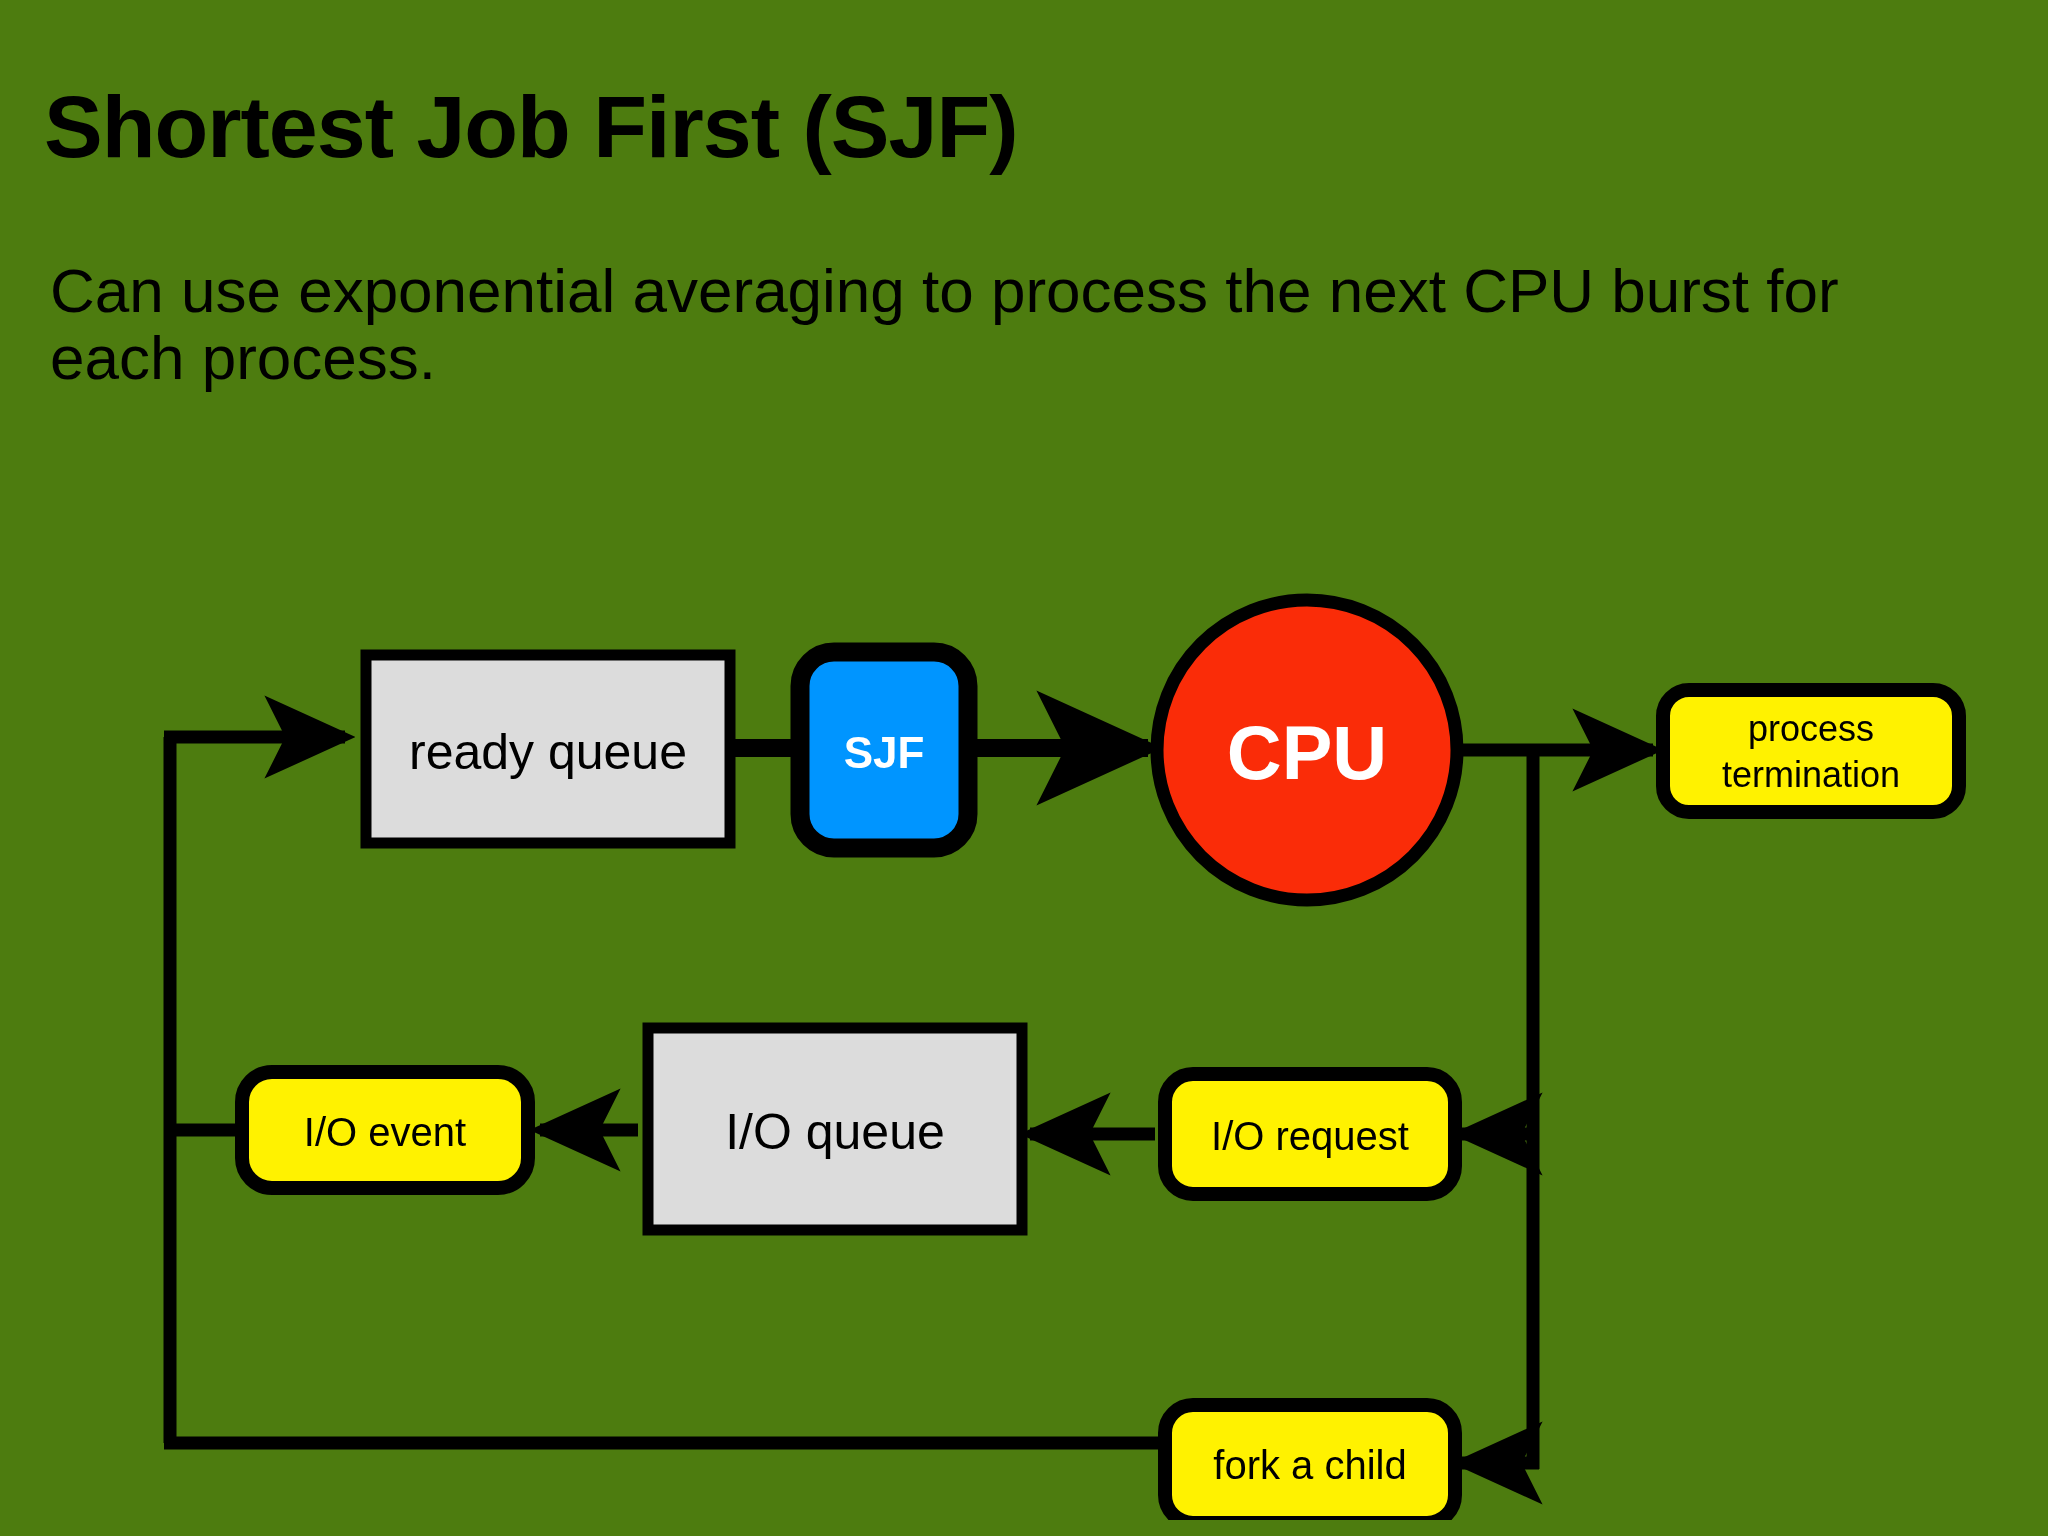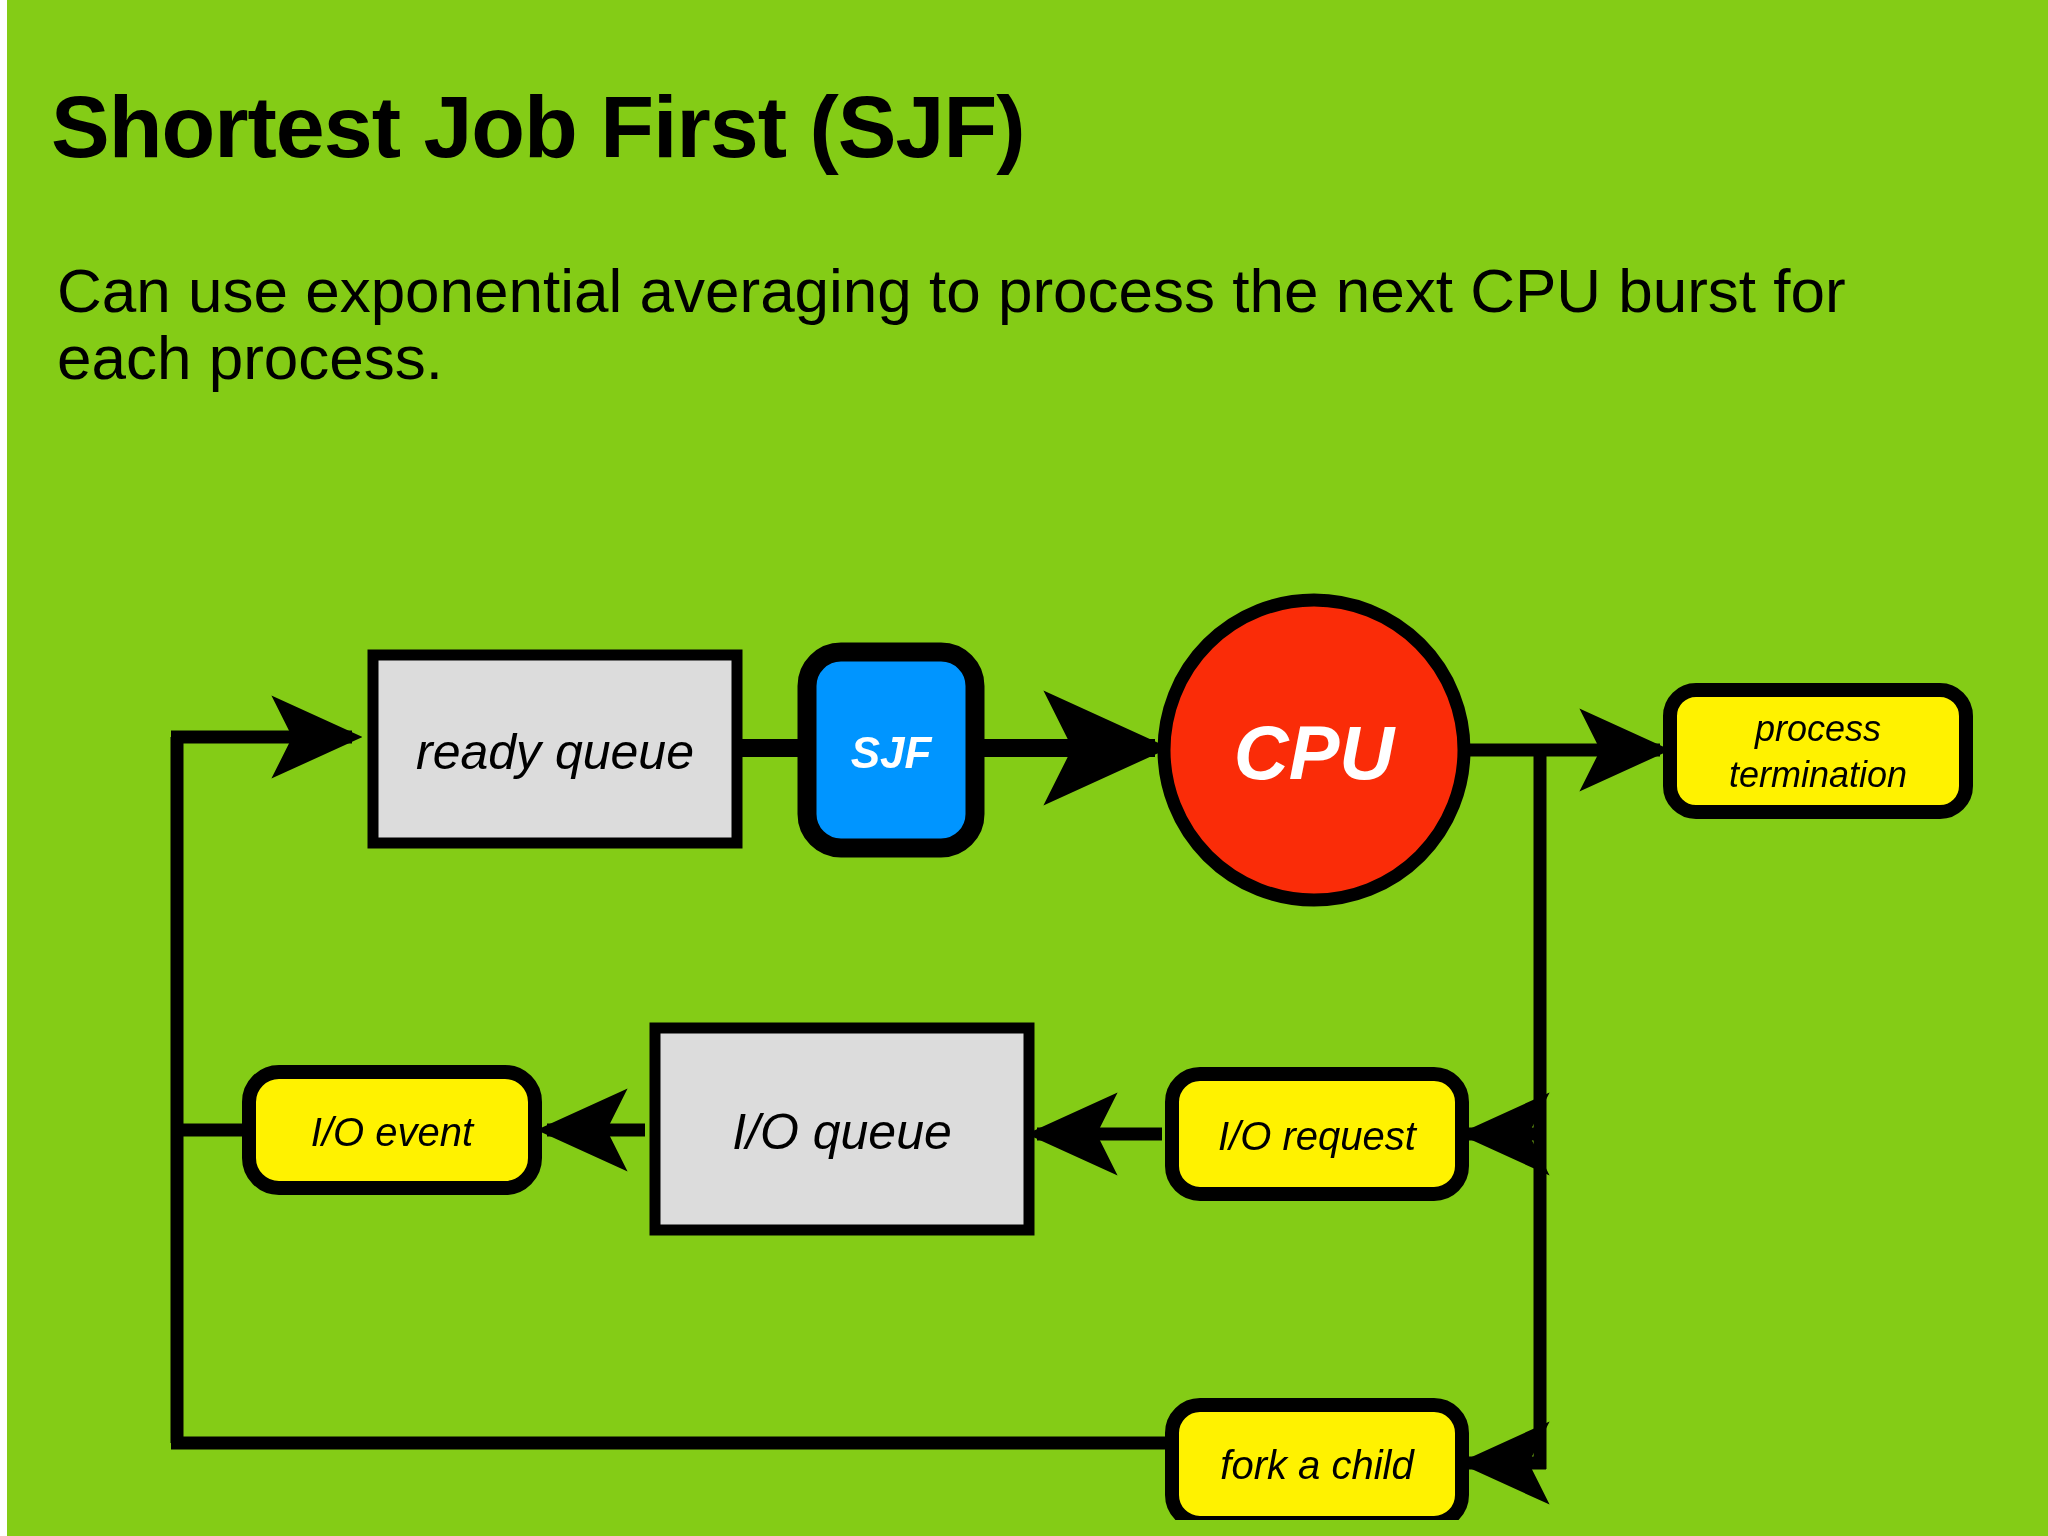--- a/index.html
+++ b/index.html
@@ -10,22 +10,21 @@
   body {
     width: 2048px;
     height: 1536px;
     font-family: "Liberation Sans", sans-serif;
     overflow: hidden;
     position: relative;
   }
   .slide {
     position: absolute;
     inset: 0;
-    background: #84cc16;
-    margin-left: 7px;
+    background: #4d7c0f;
   }
   .slide-title {
     position: absolute;
     left: 44px;
     top: 22px;
     font-family: "Liberation Sans", sans-serif;
     font-weight: bold;
     font-size: 88px;
     line-height: 1.05;
     letter-spacing: -1px;
@@ -42,21 +41,20 @@
     font-size: 62px;
     line-height: 1.08;
     color: #000000;
   }
   .diagram-wrap {
     position: absolute;
     left: 0;
     top: 560px;
     width: 1638px;
     height: 960px;
-    font-style: italic;
   }
   svg.diagram { display: block; width: 2048px; height: 960px; }
 
   .node-label {
     font-family: "Liberation Sans", sans-serif;
     fill: #000000;
     text-anchor: middle;
     dominant-baseline: central;
   }
   .label-grey { font-size: 50px; }

